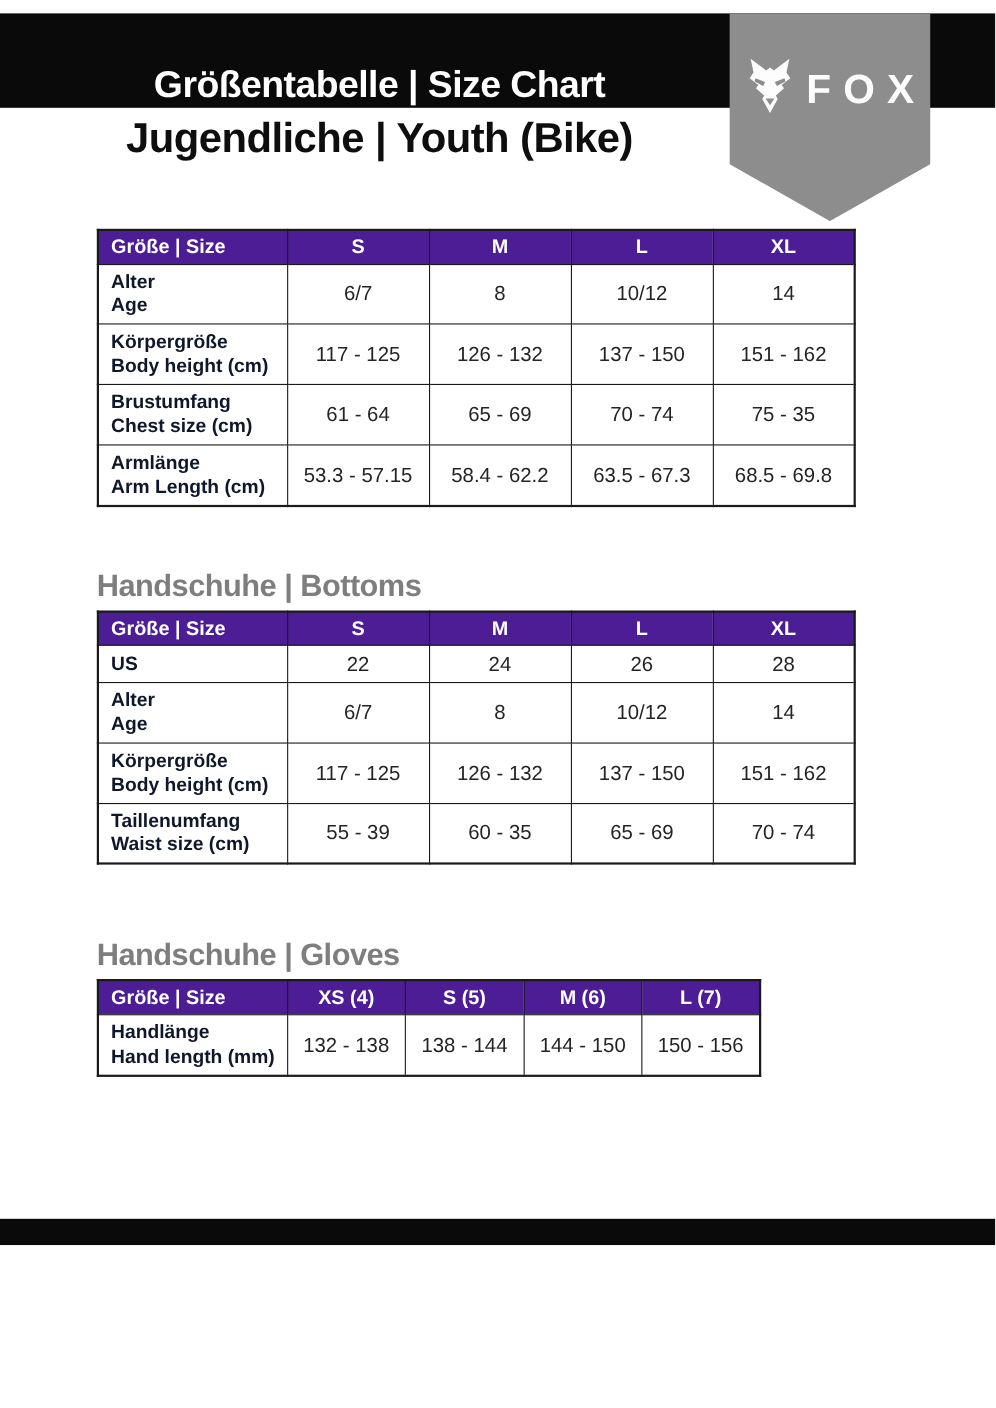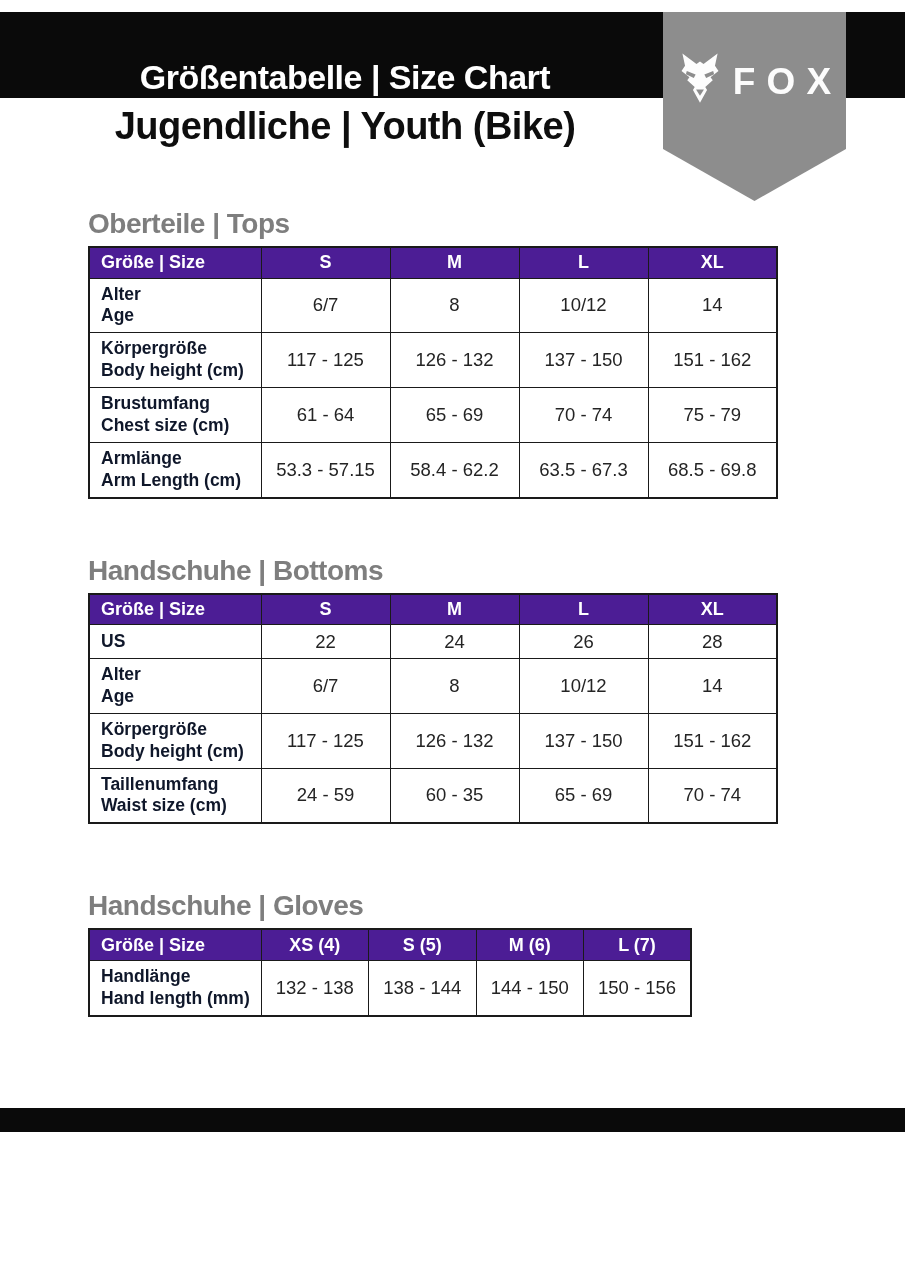--- a/index.html
+++ b/index.html
@@ -163,21 +163,20 @@
             <path fill="#8d8d8d" d="M80,42 L60,50 L64,58 L82,49 Z"></path>
             <path fill="#8d8d8d" d="M41,84 L59,84 L50,98 Z"></path>
           </svg>
         </span>
         <span class="brand-text">FOX</span>
       </div>
     </div>
   </header>
 
   <section class="size-section" id="section-tops">
-    <h3>Oberteile | Tops</h3>
     <table class="size-table t-wide">
         <thead>
           <tr>
             <th class="corner">Größe | Size</th>
             <th>S</th>
             <th>M</th>
             <th>L</th>
             <th>XL</th>
           </tr>
         </thead>
@@ -194,21 +193,21 @@
             <td>117 - 125</td>
             <td>126 - 132</td>
             <td>137 - 150</td>
             <td>151 - 162</td>
           </tr>
           <tr class="tall">
             <th>Brustumfang<br>Chest size (cm)</th>
             <td>61 - 64</td>
             <td>65 - 69</td>
             <td>70 - 74</td>
-            <td>75 - 79</td>
+            <td>75 - 35</td>
           </tr>
           <tr class="tall">
             <th>Armlänge<br>Arm Length (cm)</th>
             <td>53.3 - 57.15</td>
             <td>58.4 - 62.2</td>
             <td>63.5 - 67.3</td>
             <td>68.5 - 69.8</td>
           </tr>
         </tbody>
       </table>
@@ -243,21 +242,21 @@
           </tr>
           <tr class="tall">
             <th>Körpergröße<br>Body height (cm)</th>
             <td>117 - 125</td>
             <td>126 - 132</td>
             <td>137 - 150</td>
             <td>151 - 162</td>
           </tr>
           <tr class="tall">
             <th>Taillenumfang<br>Waist size (cm)</th>
-            <td>24 - 59</td>
+            <td>55 - 39</td>
             <td>60 - 35</td>
             <td>65 - 69</td>
             <td>70 - 74</td>
           </tr>
         </tbody>
       </table>
   </section>
 
   <section class="size-section" id="section-gloves">
     <h3>Handschuhe | Gloves</h3>

